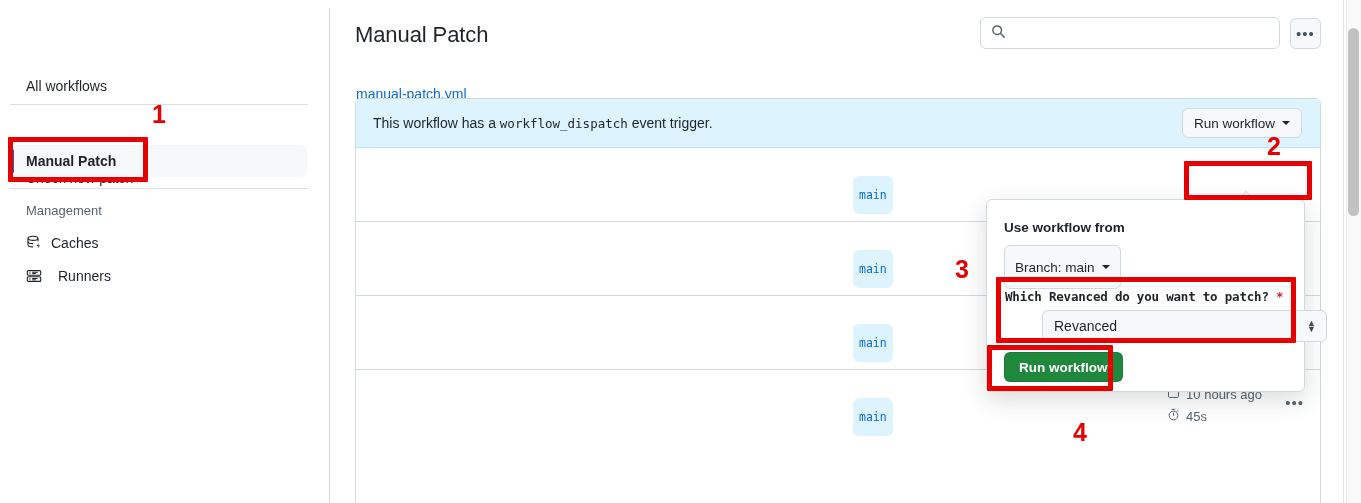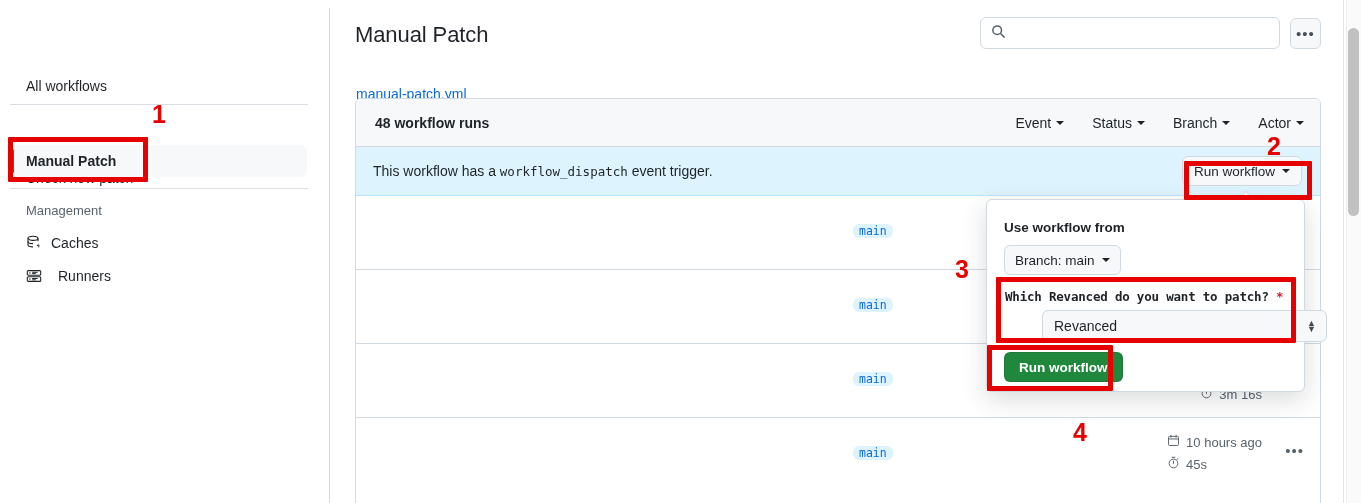--- a/index.html
+++ b/index.html
@@ -144,21 +144,21 @@
     display: flex; align-items: center; gap: 7px;
     font-family: "Liberation Sans", sans-serif;
   }
 
   
   .run-row { position: relative; height: 74px; border-bottom: 1px solid #d1d9e0; }
   .run-row:last-child { border-bottom: 0; }
   .branch-badge {
     position: absolute; left: 497px; top: 28px;
     font-family: "DejaVu Sans Mono", monospace; font-size: 11.5px;
-    color: #0969da; background: #ddf4ff; border-radius: 6px; padding: 0 6px;
+    color: #0969da; background: #ddf4ff; border-radius: 6px; padding: 12px 6px;
     cursor: pointer;
   }
   .meta-col {
     position: absolute; right: 58px; top: 16px;
     display: flex; flex-direction: column; gap: 6px;
     font-size: 13px; color: #59636e;
   }
   .meta-line { display: flex; align-items: center; gap: 6px; white-space: nowrap; }
   .row-kebab {
     position: absolute; right: 16px; top: 28px; color: #59636e;
@@ -178,21 +178,21 @@
   .rw-arrow:before {
     content: ""; position: absolute; left: 1px; top: 3px; width: 13px; height: 13px;
     background: #ffffff; border-left: 1px solid #d1d9e0; border-top: 1px solid #d1d9e0;
     transform: rotate(45deg);
   }
   .rw-label-use {
     position: absolute; left: 17px; top: 20px; font-size: 13.5px;
     font-weight: 600; color: #1f2328;
   }
   .branch-select {
-    position: absolute; left: 17px; top: 45px; height: 30px;
+    position: absolute; left: 17px; top: 45px; height: 44px;
     border: 1px solid #d1d9e0; border-radius: 6px; background: #f6f8fa;
     font-size: 13.5px; color: #1f2328; padding: 0 10px; cursor: pointer;
     display: flex; align-items: center; gap: 7px;
     font-family: "Liberation Sans", sans-serif;
   }
   .input-label {
     position: absolute; left: 18px; top: 89px;
     font-family: "DejaVu Sans Mono", monospace; font-size: 12.5px;
     font-weight: 700; color: #1f2328; letter-spacing: -0.2px;
   }
@@ -306,41 +306,20 @@
         </svg>
       </span>
     </div>
 
     <div class="kebab-btn">
       <span class="dots">•••</span>
     </div>
 
     <div class="card">
 
-      <div class="card-header">
-        <div class="runs-count">48 workflow runs</div>
-        <div class="filters">
-          <div class="filter-drop">
-            <span>Event</span>
-            <span class="caret"></span>
-          </div>
-          <div class="filter-drop">
-            <span>Status</span>
-            <span class="caret"></span>
-          </div>
-          <div class="filter-drop">
-            <span>Branch</span>
-            <span class="caret"></span>
-          </div>
-          <div class="filter-drop">
-            <span>Actor</span>
-            <span class="caret"></span>
-          </div>
-        </div>
-      </div>
 
       <div class="dispatch-banner">
         <div class="dispatch-text">
           <span>This workflow has a</span>
           <code>workflow_dispatch</code>
           <span>event trigger.</span>
         </div>
         <button class="run-workflow-btn">
           <span>Run workflow</span>
           <span class="caret"></span>

